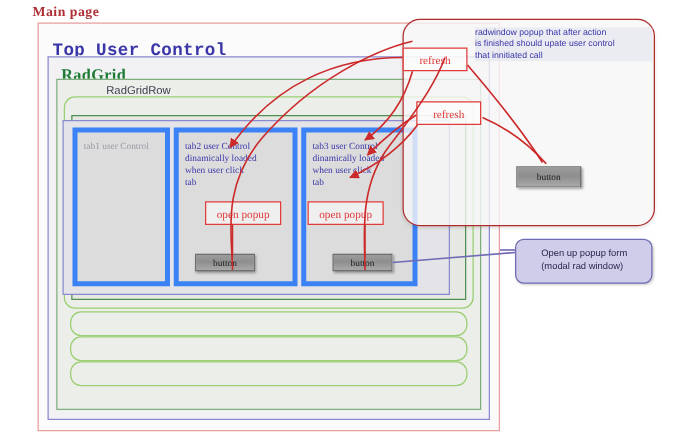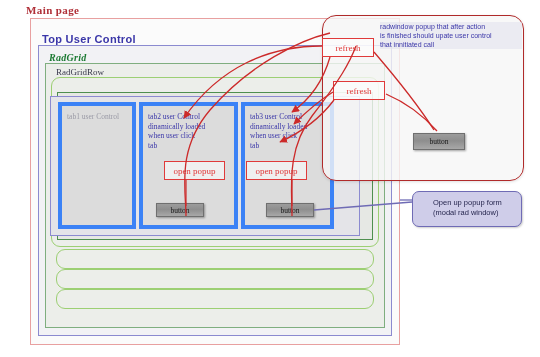--- a/index.html
+++ b/index.html
@@ -15,32 +15,32 @@
   
   .abs{position:absolute;box-sizing:border-box;}
 
   
   .title-main{
     font-family:"Liberation Serif", serif;
     font-weight:bold;font-size:11px;color:#b03038;
     letter-spacing:.4px;white-space:nowrap;
   }
   .title-top{
+    font-family:Liberation Mono, monospace;
+    font-weight:bold;font-size:14px;color:#3a36a8;
+    letter-spacing:.3px;white-space:nowrap;
+  }
+  .title-grid{
+    font-family:"Liberation Serif", serif;
+    font-weight:bold;font-size:13px;color:#1c7a33;
+    letter-spacing:.3px;white-space:nowrap;
+  }
+  .title-row{
     font-family:Liberation Sans, sans-serif;
-    font-weight:bold;font-size:11px;color:#3a36a8;
-    letter-spacing:.3px;white-space:nowrap;
-  }
-  .title-grid{
-    font-family:"Liberation Serif", serif;
-    font-weight:bold;font-size:10px;color:#1c7a33;
-    letter-spacing:.3px;white-space:nowrap;font-style:italic;
-  }
-  .title-row{
-    font-family:Liberation Serif, serif;
-    font-size:9px;color:#3b3b4e;white-space:nowrap;
+    font-size:9px;color:#3b3b4e;white-space:nowrap;margin-left:29px;
   }
   .title-tabuc{
     font-family:"Liberation Serif", serif;
     font-size:9px;color:#3b3b4e;white-space:nowrap;
   }
 
   
   .frame-main{border:1px solid #e8a0a0;background:#fbfbfb;}
   .frame-top{border:1px solid #8b8ad0;background:#f2f2f5;}
   .frame-grid{border:1px solid #7fae7f;background:#eceeea;}

